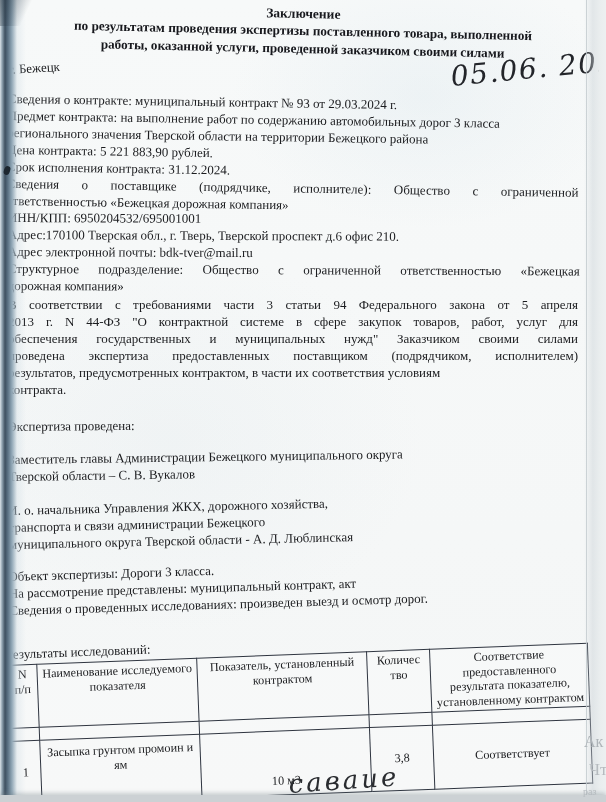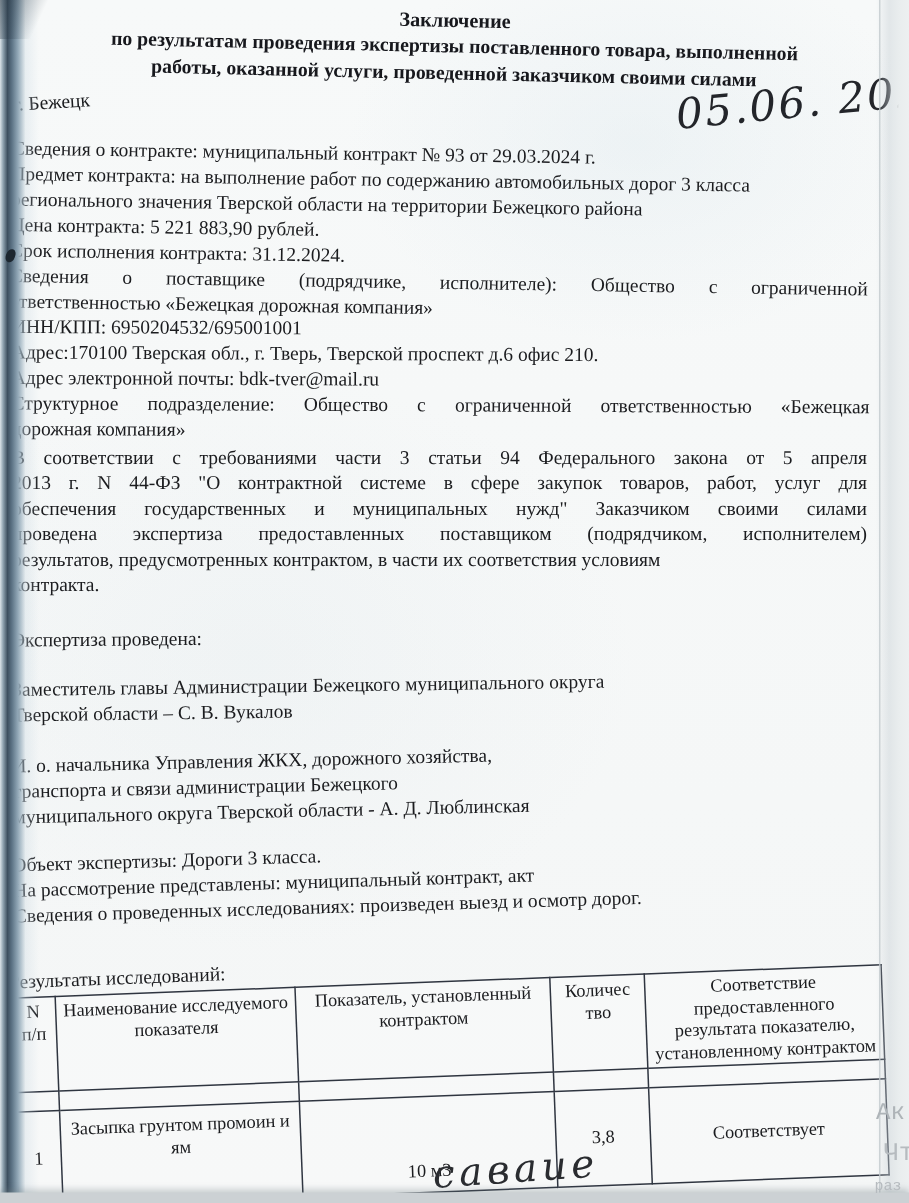--- a/index.html
+++ b/index.html
@@ -92,21 +92,21 @@
   tr.datarow td.cell-target { vertical-align: bottom; padding-bottom: 7px; }
   .hw-bottom {
     top: 776px; left: 288px; z-index: 7;
     font-family: "DejaVu Serif", serif; font-style: italic;
     font-size: 26px; letter-spacing: 3px; color: #2a2c30;
     transform: rotate(-4deg); transform-origin: 0 0;
     white-space: nowrap;
   }
   .frag {
     position: absolute; z-index: 9;
-    font-family: Liberation Mono, monospace;
+    font-family: Liberation Serif, serif;
     white-space: nowrap;
   }
   .frag-0 { left: 584px; top: 733px; font-size: 16px;   color: #aeb4b8; }
   .frag-1 { left: 589px; top: 760px; font-size: 17px; color: #b6bbbf; }
   .frag-2 { left: 583px; top: 786px; font-size: 10px; color: #b6bbbf; }
 </style>
 </head>
 <body>
 
 <div class="page">

